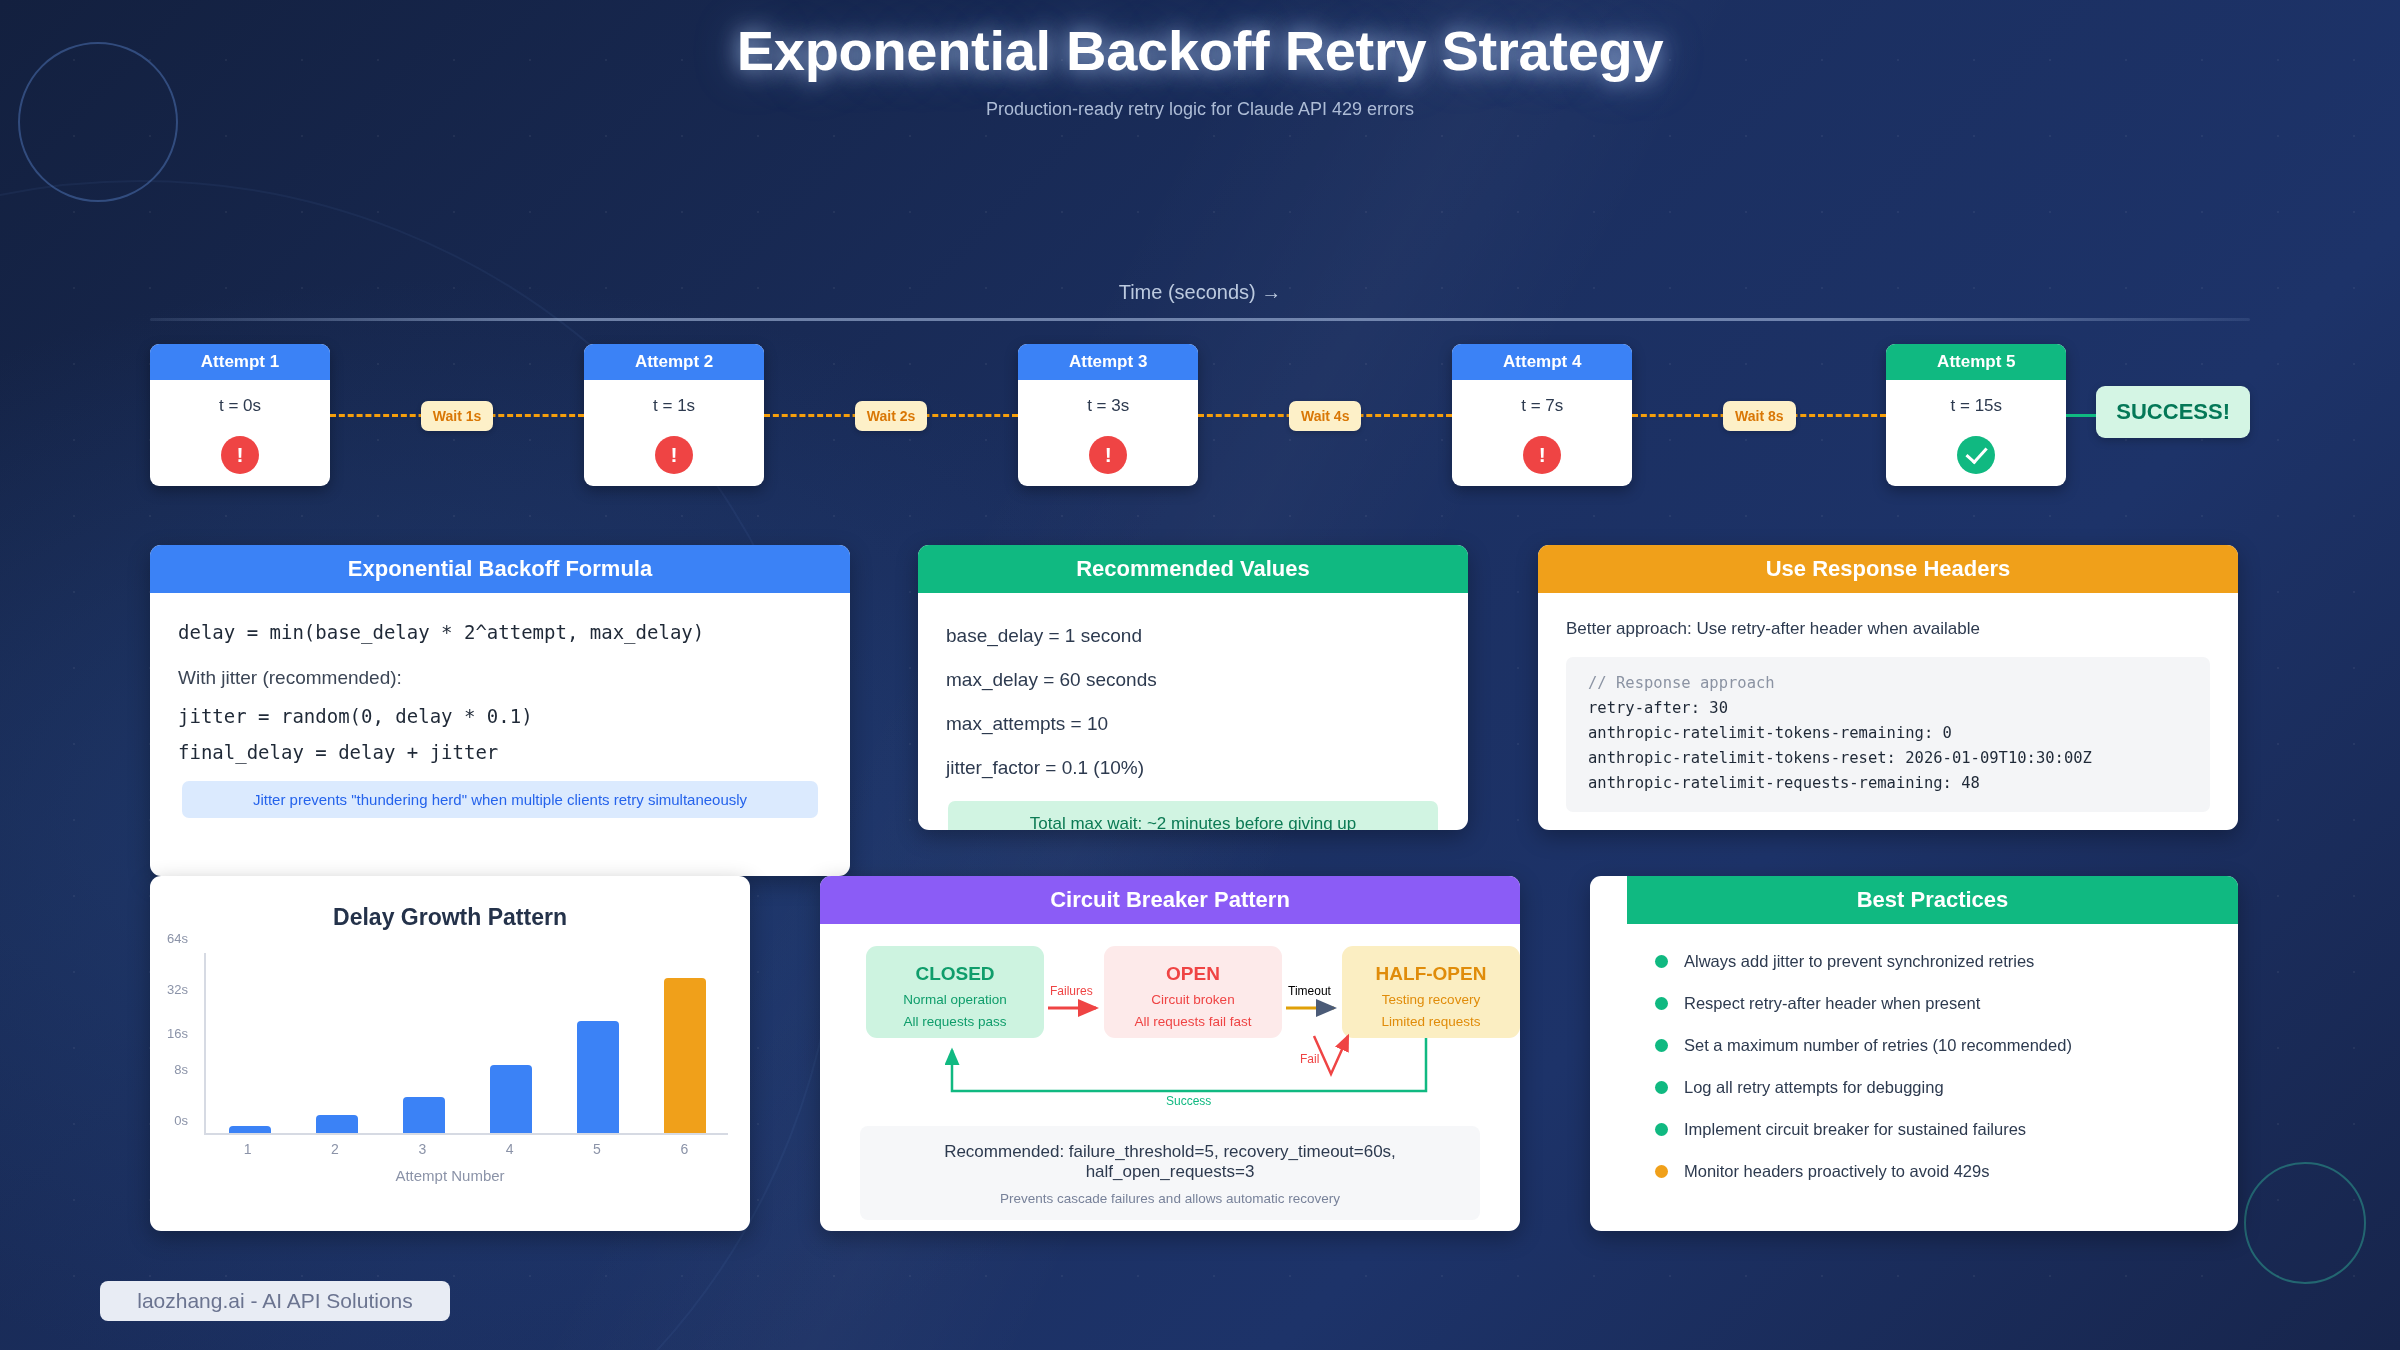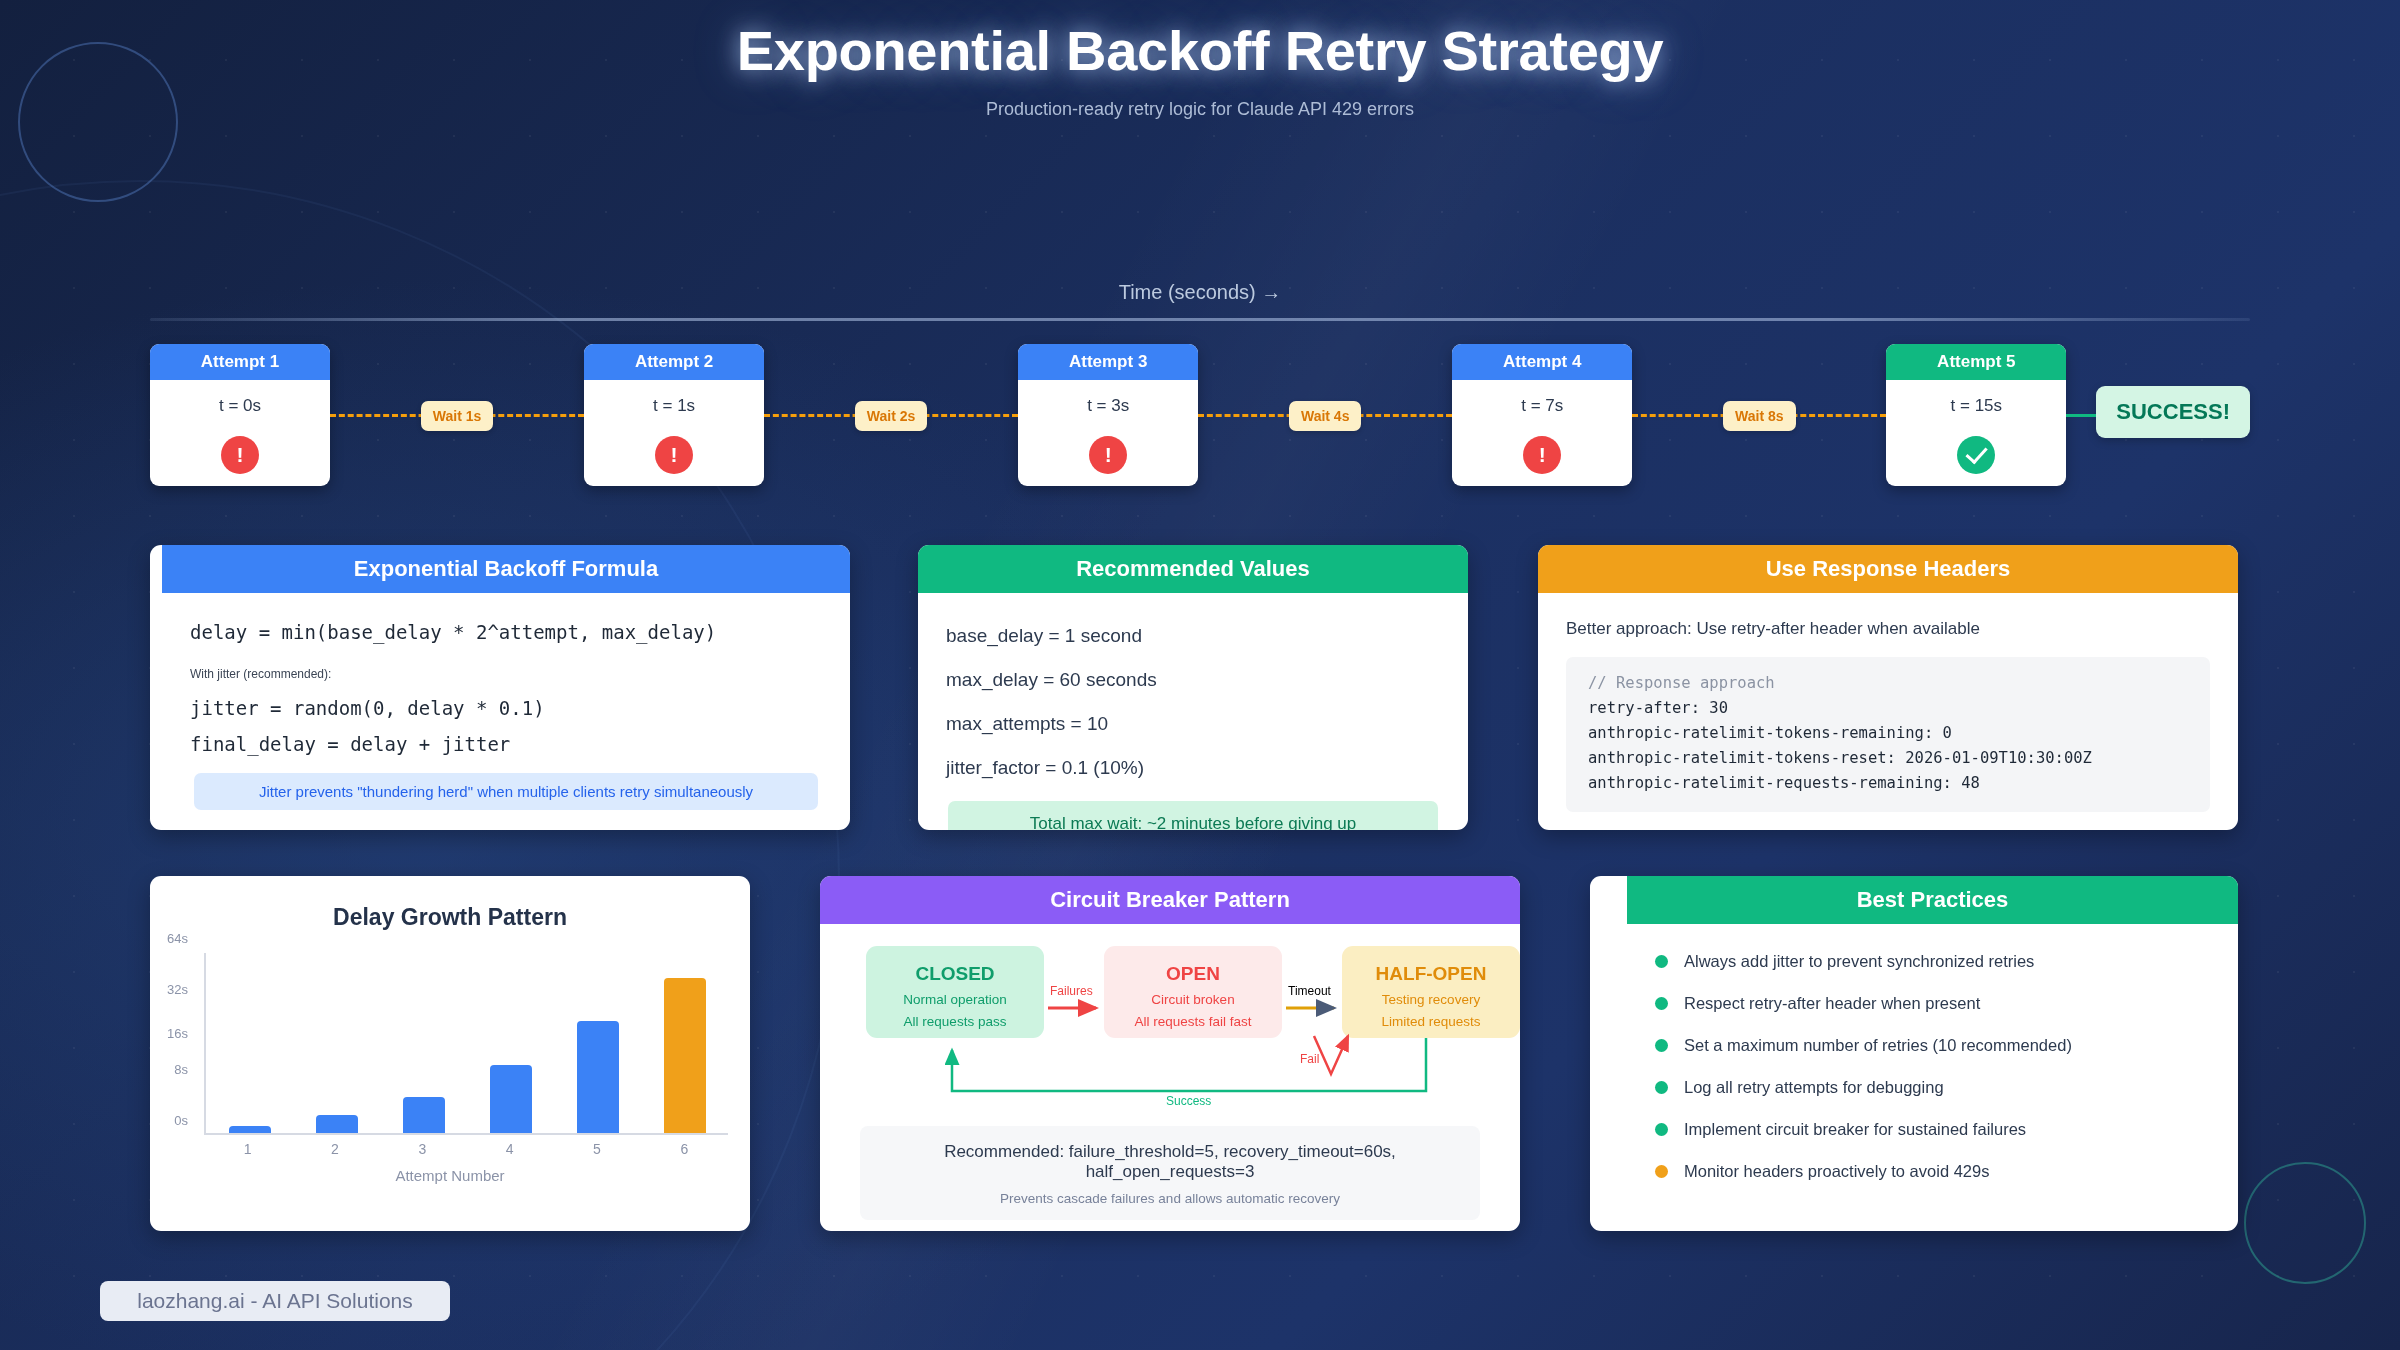--- a/index.html
+++ b/index.html
@@ -138,33 +138,33 @@
     background: #ffffff; border-radius: 11px; overflow: hidden;
     box-shadow: 0 7px 22px rgba(0,0,0,0.30);
   }
   .card-head {
     height: 48px; line-height: 48px; text-align: center;
     color: #fff; font-size: 22px; font-weight: bold;
   }
   .card-body { padding: 0 28px; }
 
   
-  #card-formula  { left: 150px;  top: 545px;  width: 700px;  height: 285px; padding-left: 12px; }
+  #card-formula  { left: 150px;  top: 545px;  width: 700px;  height: 331px; }
   #card-values   { left: 918px;  top: 545px;  width: 550px;  height: 285px; }
   #card-headers  { left: 1538px; top: 545px;  width: 700px;  height: 285px; }
   #card-formula .card-head { background: #3b82f6; }
   #card-values  .card-head { background: #10b981; }
   #card-headers .card-head { background: #f0a01a; }
 
   .code-line {
     font-family: "DejaVu Sans Mono", monospace;
     font-size: 19px; color: #1f2937;
   }
   #formula-main { margin-top: 28px; }
-  #formula-note { margin-top: 24px; font-size: 12px; color: #3b4555; }
+  #formula-note { margin-top: 24px; font-size: 19px; color: #3b4555; }
   #formula-jitter { margin-top: 16px; }
   #formula-final { margin-top: 14px; }
   #formula-callout {
     margin: 18px 4px 0 4px;
     background: #dbeafe; color: #2563eb;
     font-size: 15px; text-align: center;
     padding: 10px 8px; border-radius: 7px;
   }
 
   .value-line { font-size: 19px; color: #2d3a4f; margin-top: 22px; }

